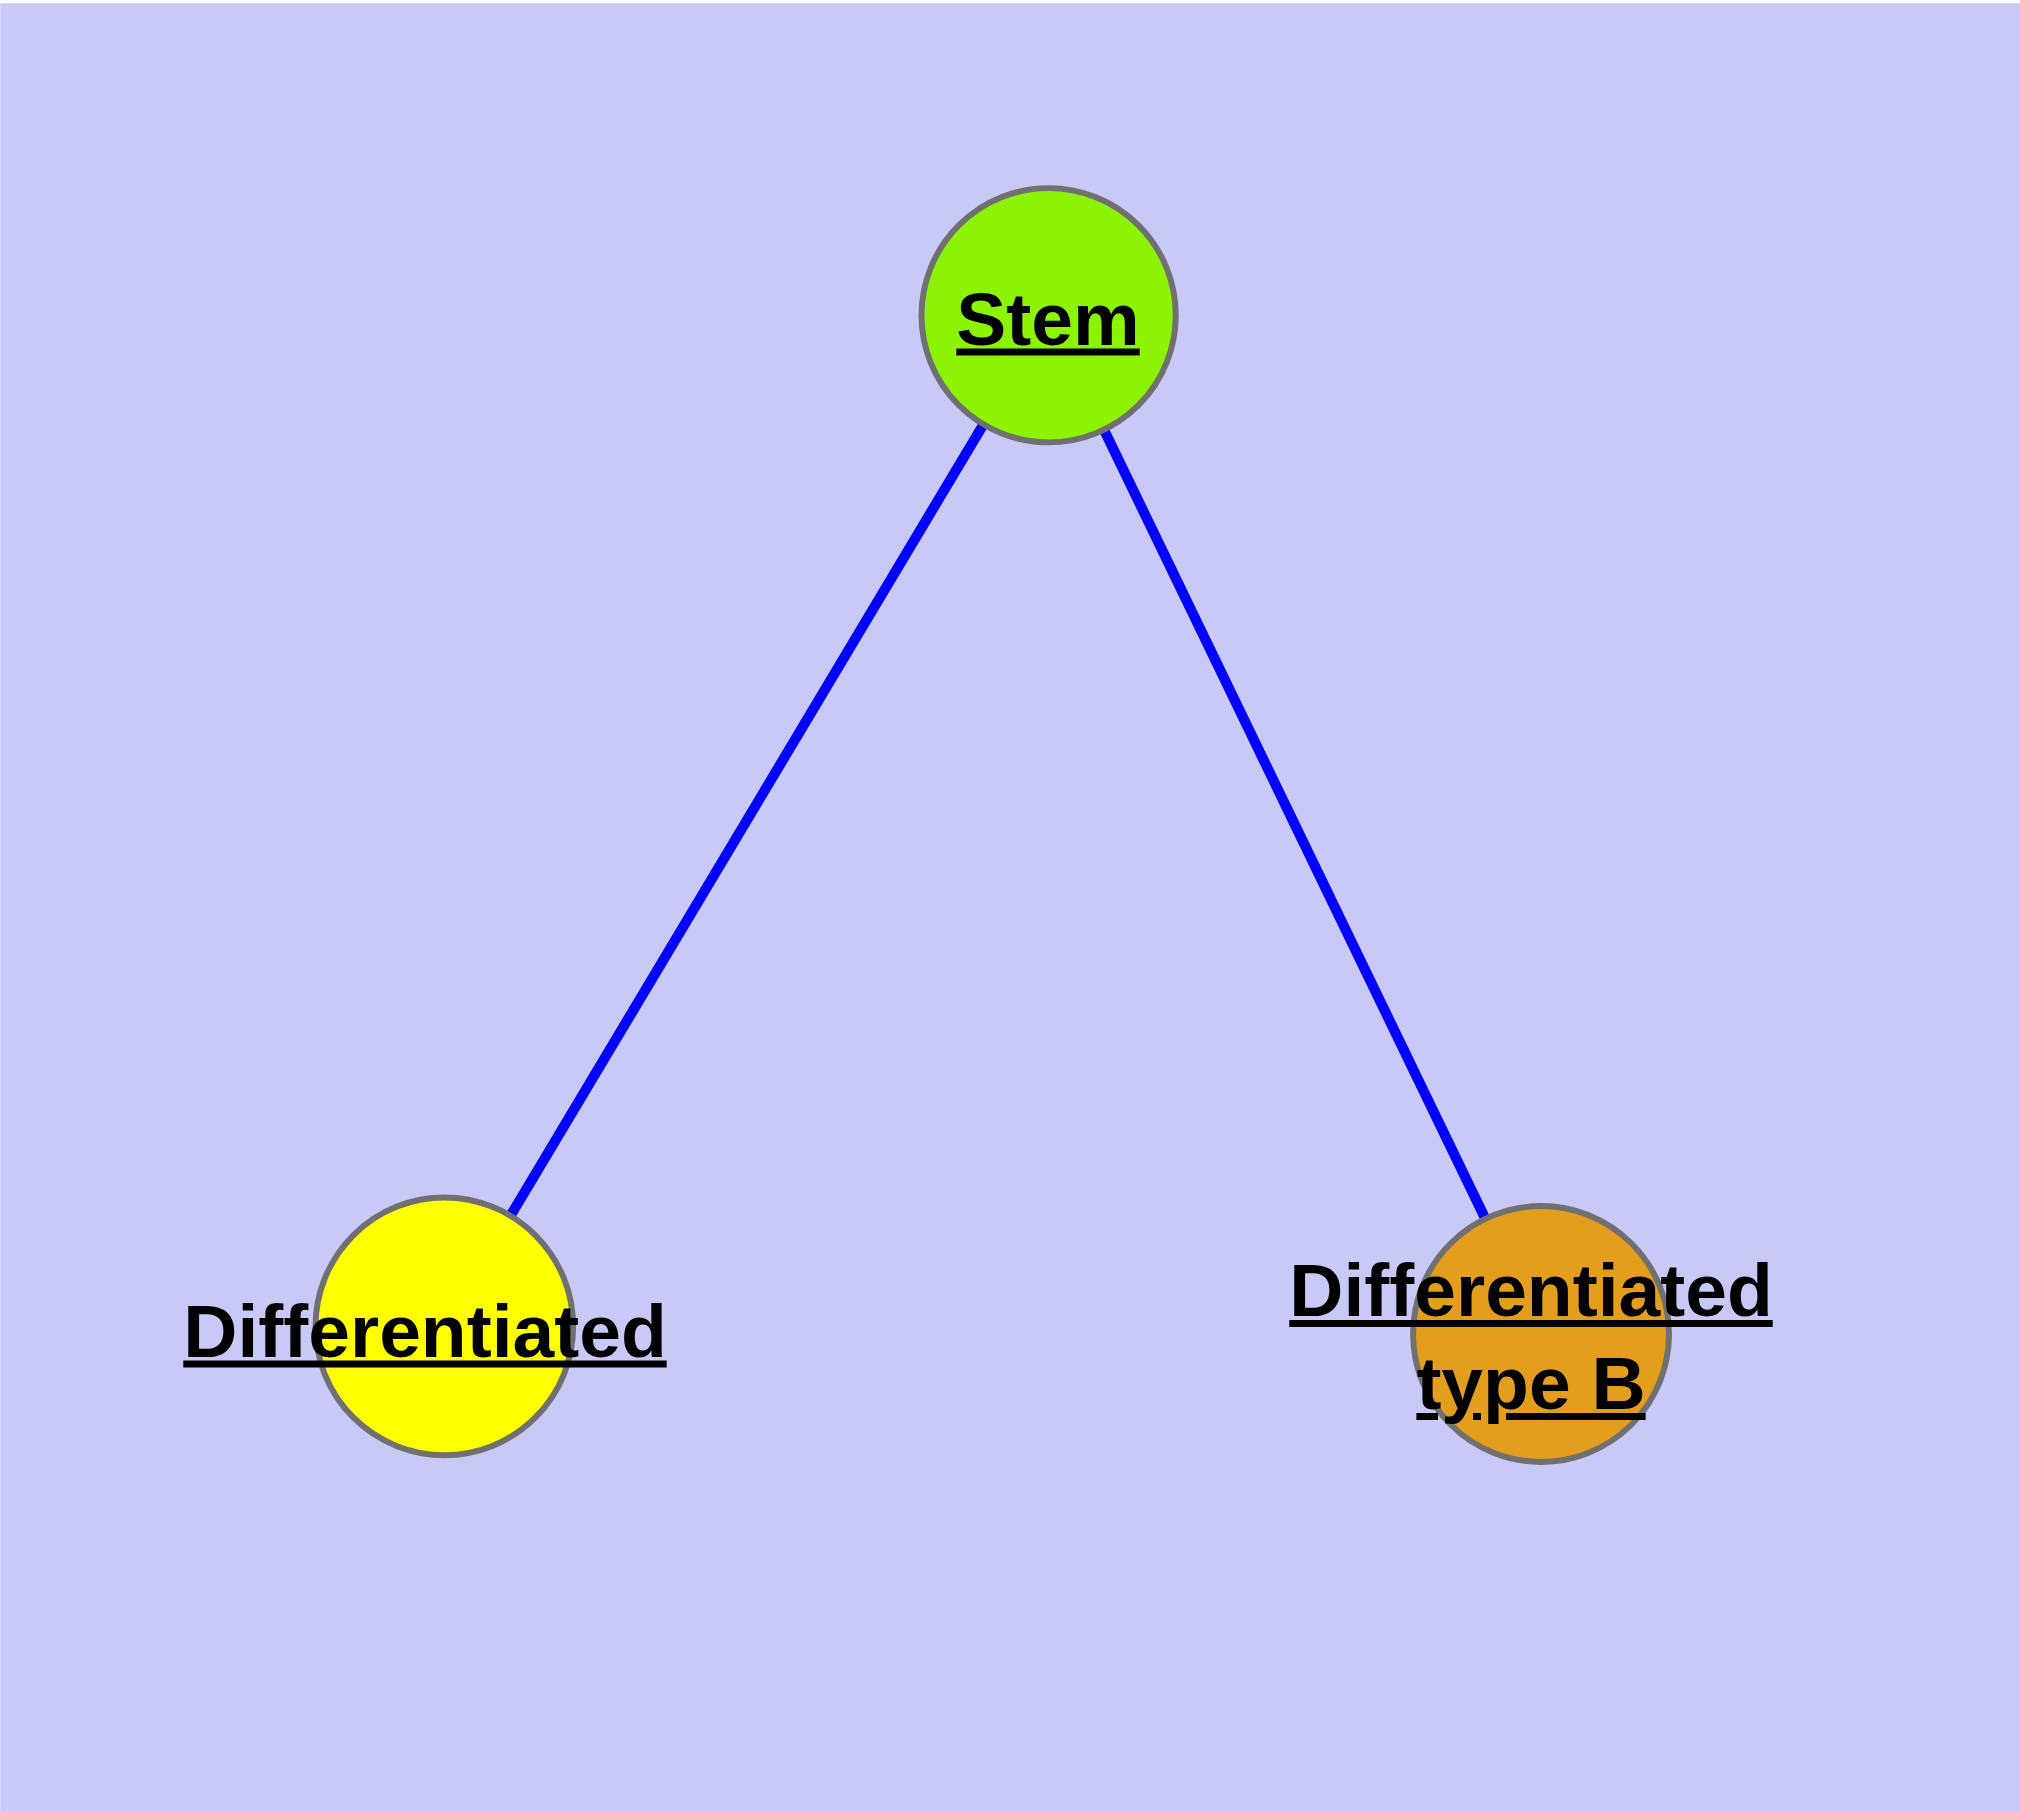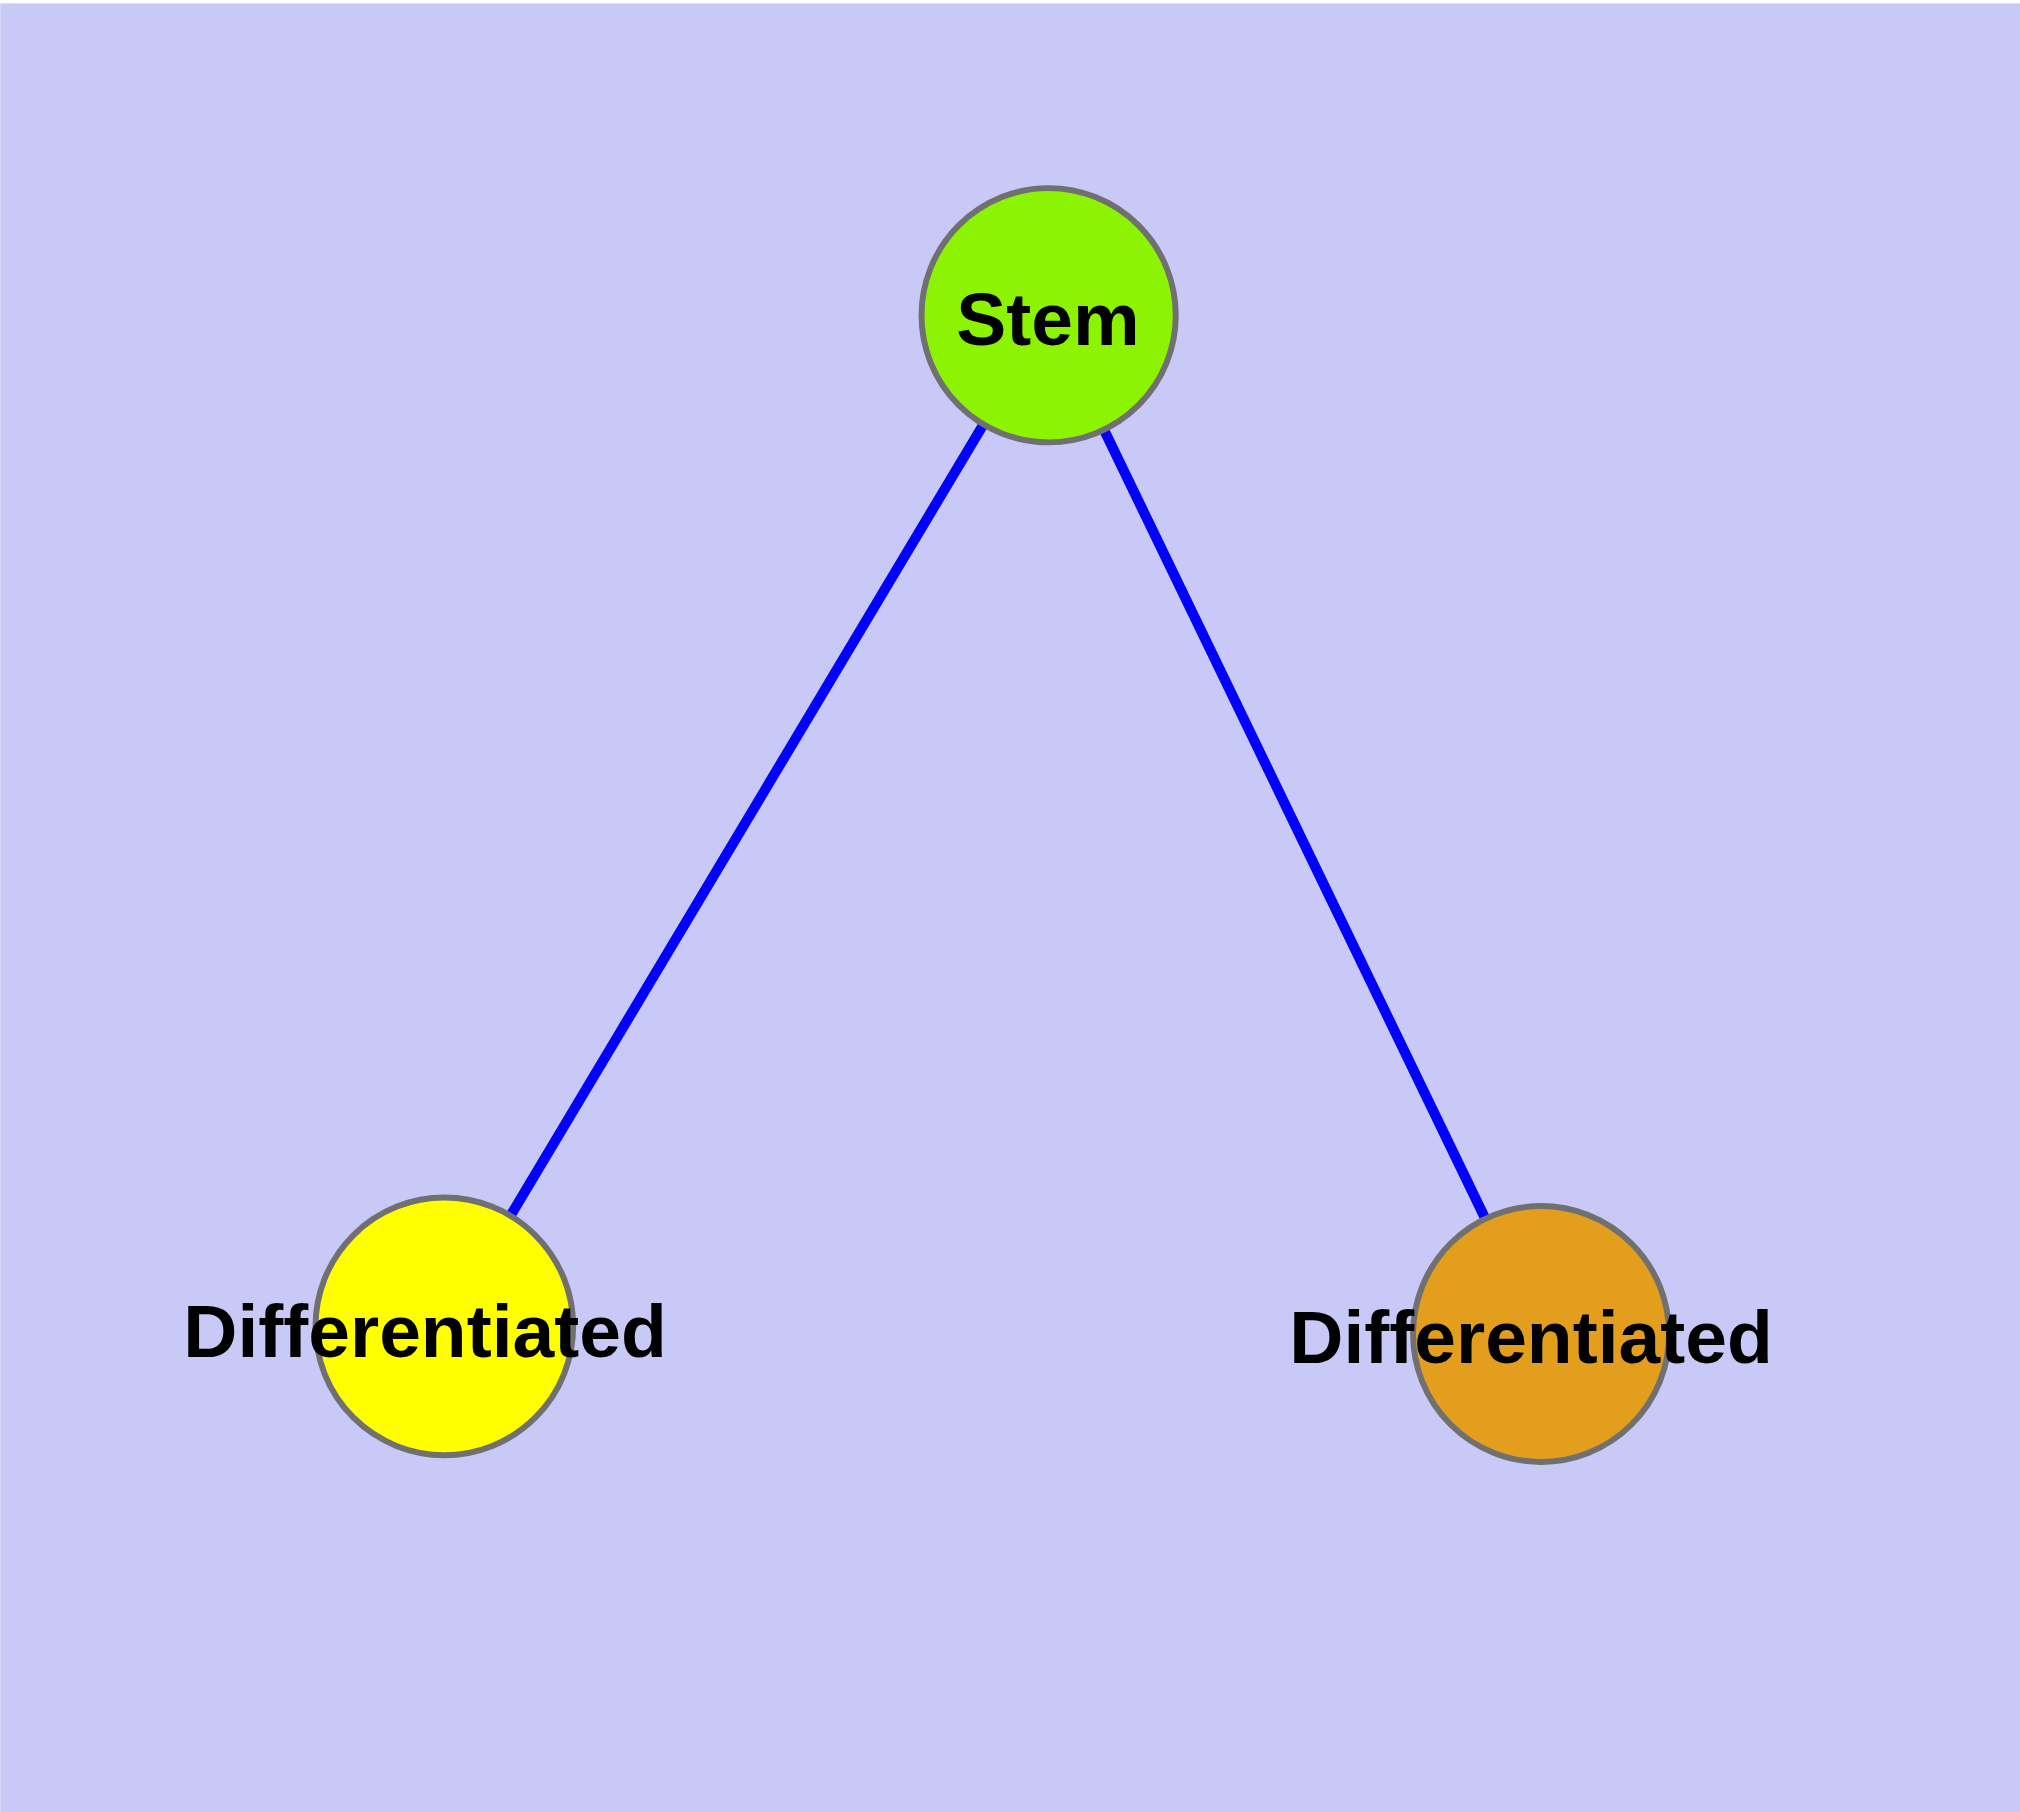--- a/index.html
+++ b/index.html
@@ -32,20 +32,21 @@
   .node-label {
     position: absolute;
     transform: translate(-50%, -50%);
     text-align: center;
     font-weight: bold;
     font-size: 75px;
     line-height: 93px;
     color: #000000;
     white-space: nowrap;
     letter-spacing: 0px;
+    text-decoration: underline;
   }
   .node-label span { display: block; }
   .label-stem        { left: 1048px; top: 319px; }
   .label-type-a      { left: 425px;  top: 1331px; }
   .label-type-b      { left: 1531px; top: 1337px; }
 </style>
 </head>
 <body>
 
 <div class="canvas">
@@ -65,16 +66,17 @@
   <div class="node-label label-stem">
     <span>Stem</span>
   </div>
 
   <div class="node-label label-type-a">
     <span>Differentiated</span>
   </div>
 
   <div class="node-label label-type-b">
     <span>Differentiated</span>
+    <span>type B</span>
   </div>
 
 </div>
 
 
 </body></html>

